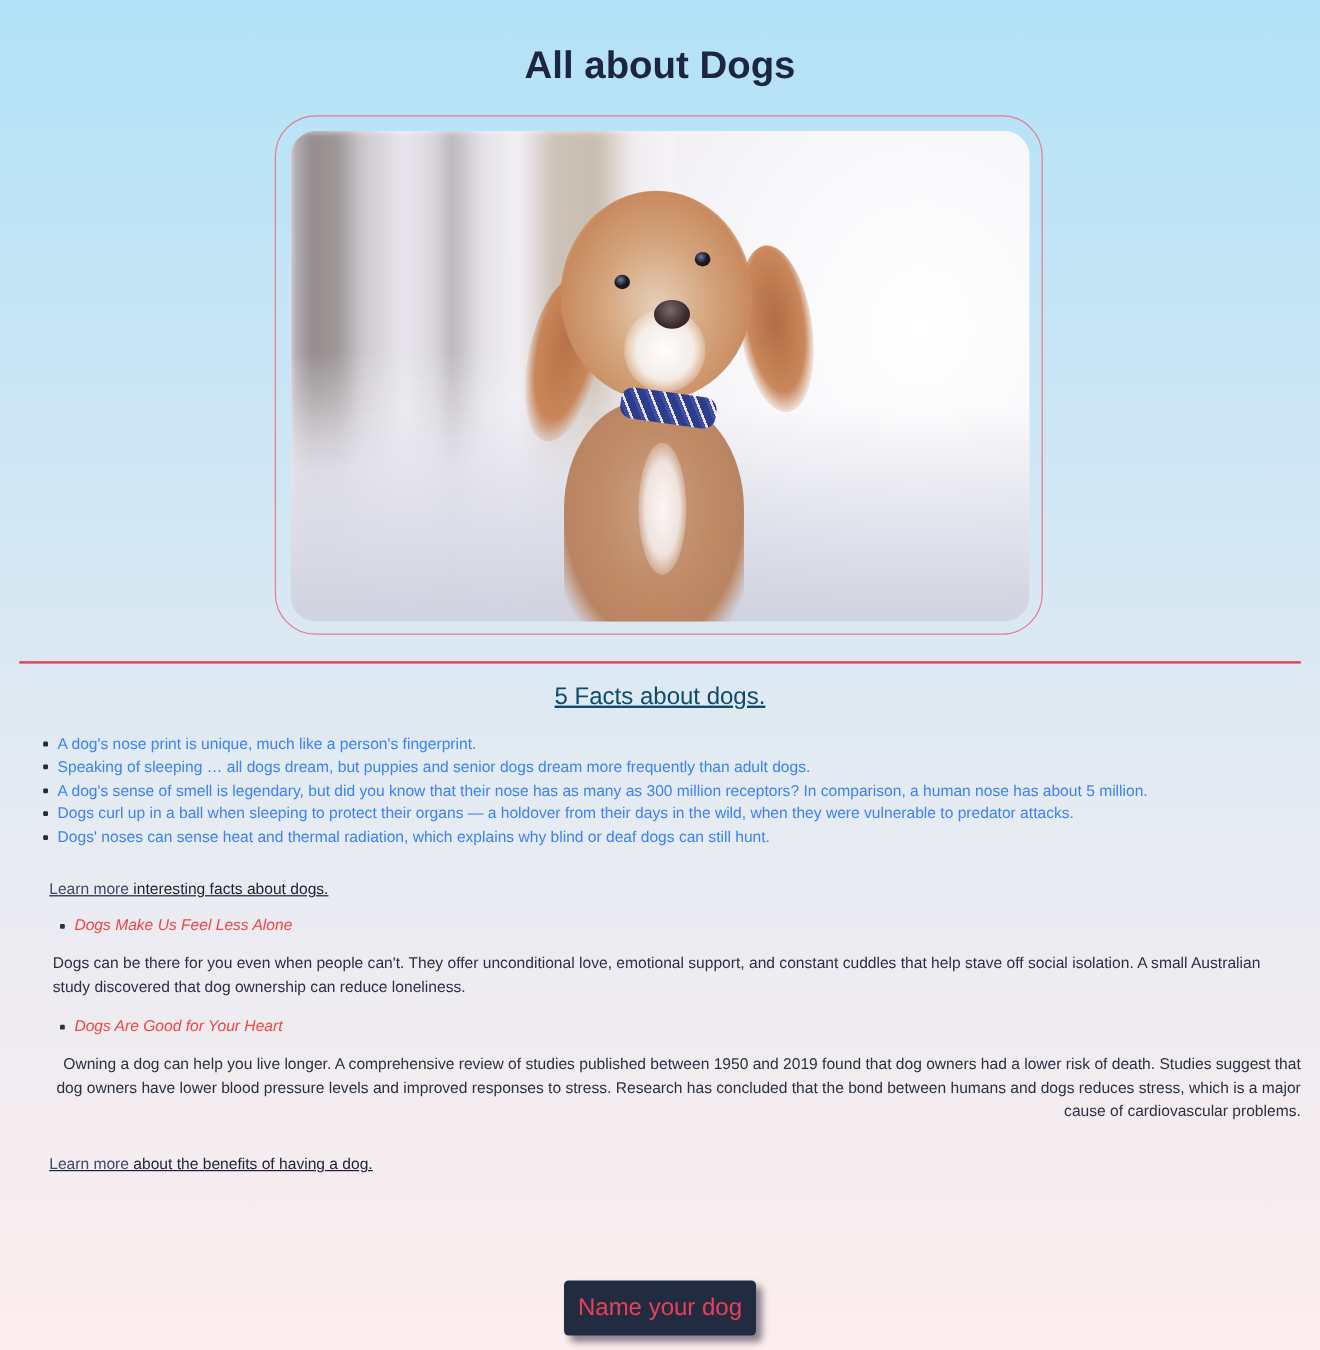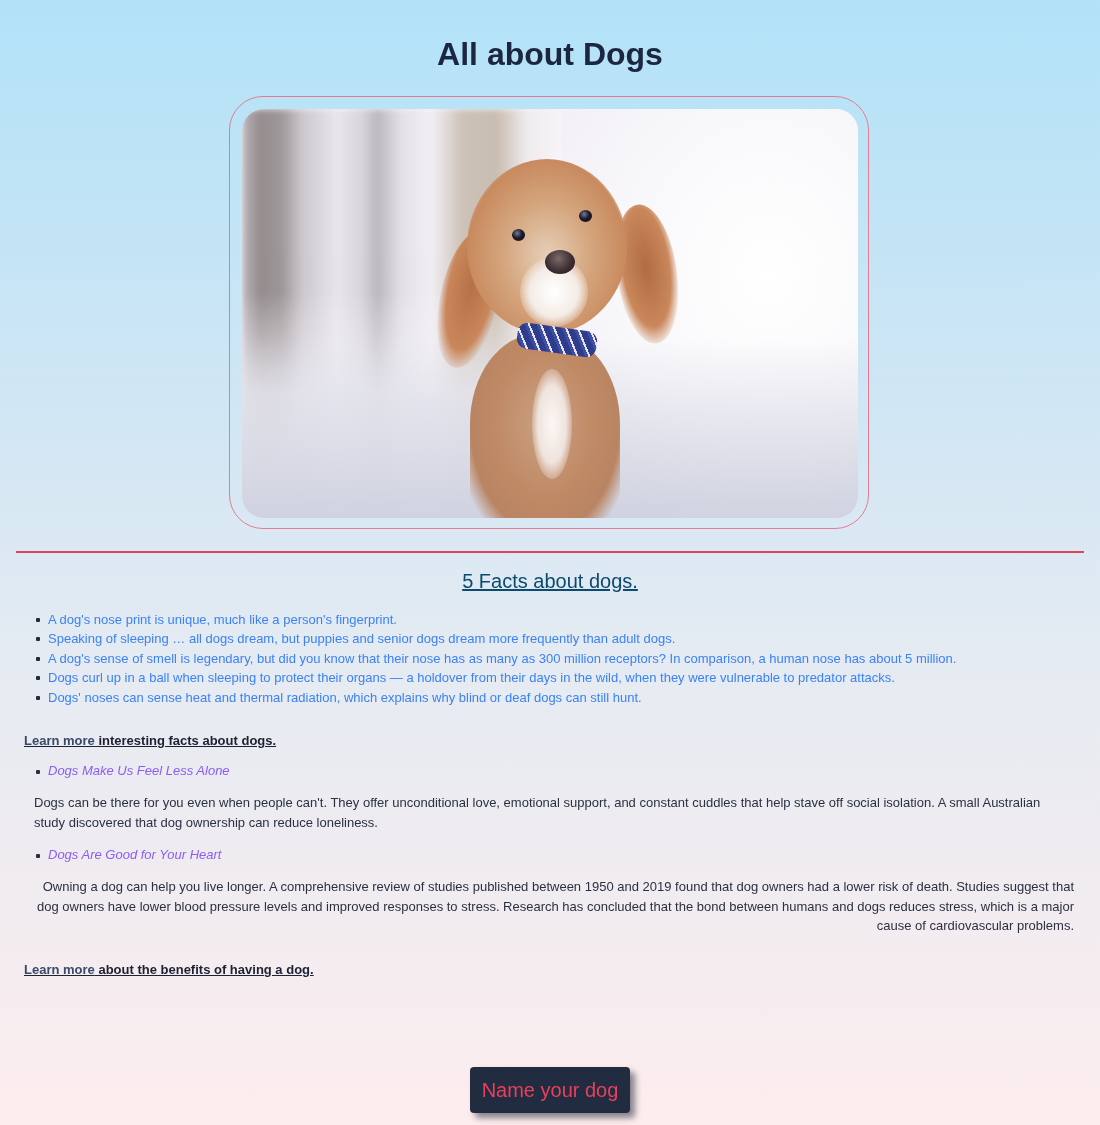--- a/index.html
+++ b/index.html
@@ -122,41 +122,41 @@
     .facts li, .benefits li.title {
       position: relative; padding-left: 12px;
       font-size: 13px; line-height: 19.4px; color: #3b82f6;
       white-space: nowrap;
     }
     .facts li::before, .benefits li.title::before {
       content: ""; position: absolute; left: 0; top: 8px;
       width: 4px; height: 4px; background: #222b3c; border-radius: 1px;
     }
     .learn {
-      position: absolute; left: 24px;
-      font-size: 13px; font-weight: bold; color: #1c2233;
+      position: absolute; left: 41px;
+      font-size: 13px; font-weight: normal; color: #1c2233;
       text-decoration: underline;
       white-space: nowrap;
     }
     .learn .lm { color: #3a4a6a; }
     .learn1 { top: 733px; }
     .learn2 { top: 962px; }
     .benefit-title {
-      position: absolute; left: 36px; padding-left: 12px;
-      font-size: 13px; font-style: italic; color: #8b5cf6;
+      position: absolute; left: 50px; padding-left: 12px;
+      font-size: 13px; font-style: italic; color: #ef4444;
       white-space: nowrap;
     }
     .benefit-title::before {
       content: ""; position: absolute; left: 0; top: 7px;
       width: 4px; height: 4px; background: #2b3142; border-radius: 1px;
     }
     .bt1 { top: 763px; }
     .bt2 { top: 847px; }
     .benefit-text {
-      position: absolute; left: 34px; width: 1040px;
+      position: absolute; left: 44px; width: 1040px;
       font-size: 13px; line-height: 19.6px; color: #2b3142;
     }
     .bx1 { top: 793px; }
     .bx2 { top: 877px; text-align: right; }
     .name-btn {
       position: absolute; left: 470px; top: 1067px;
       width: 160px; height: 46px;
       background: #222c40;
       border: none; border-radius: 4px;
       color: #e8405a;

